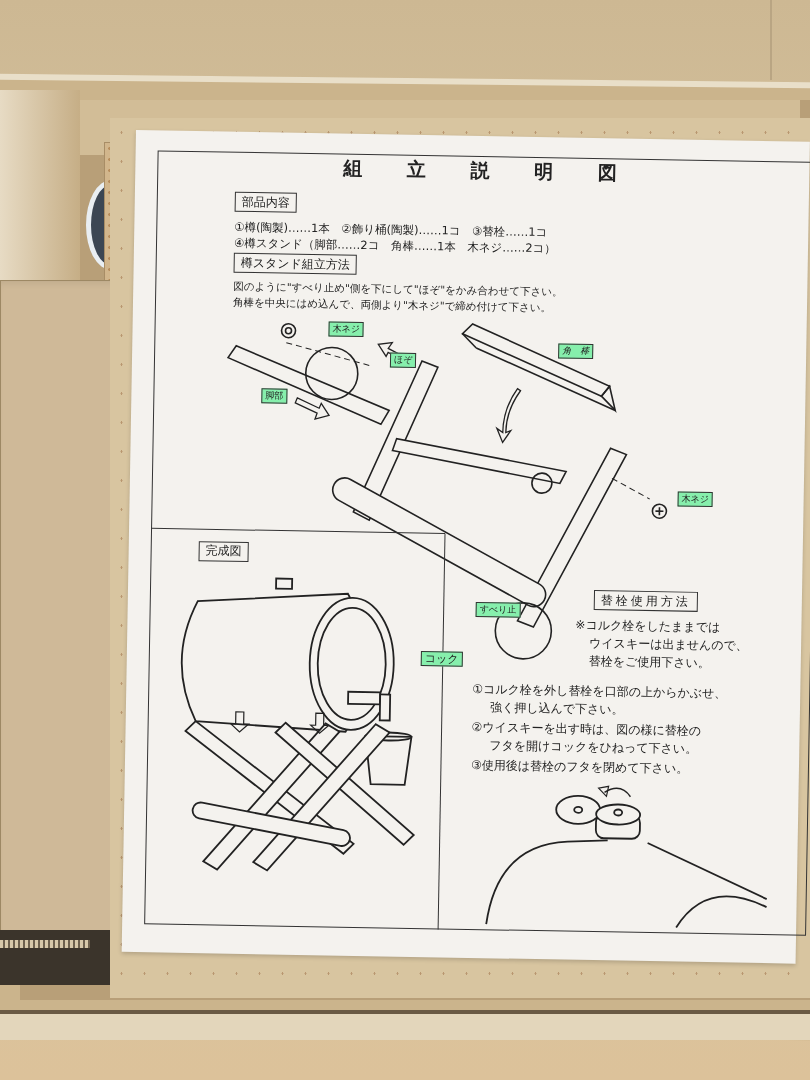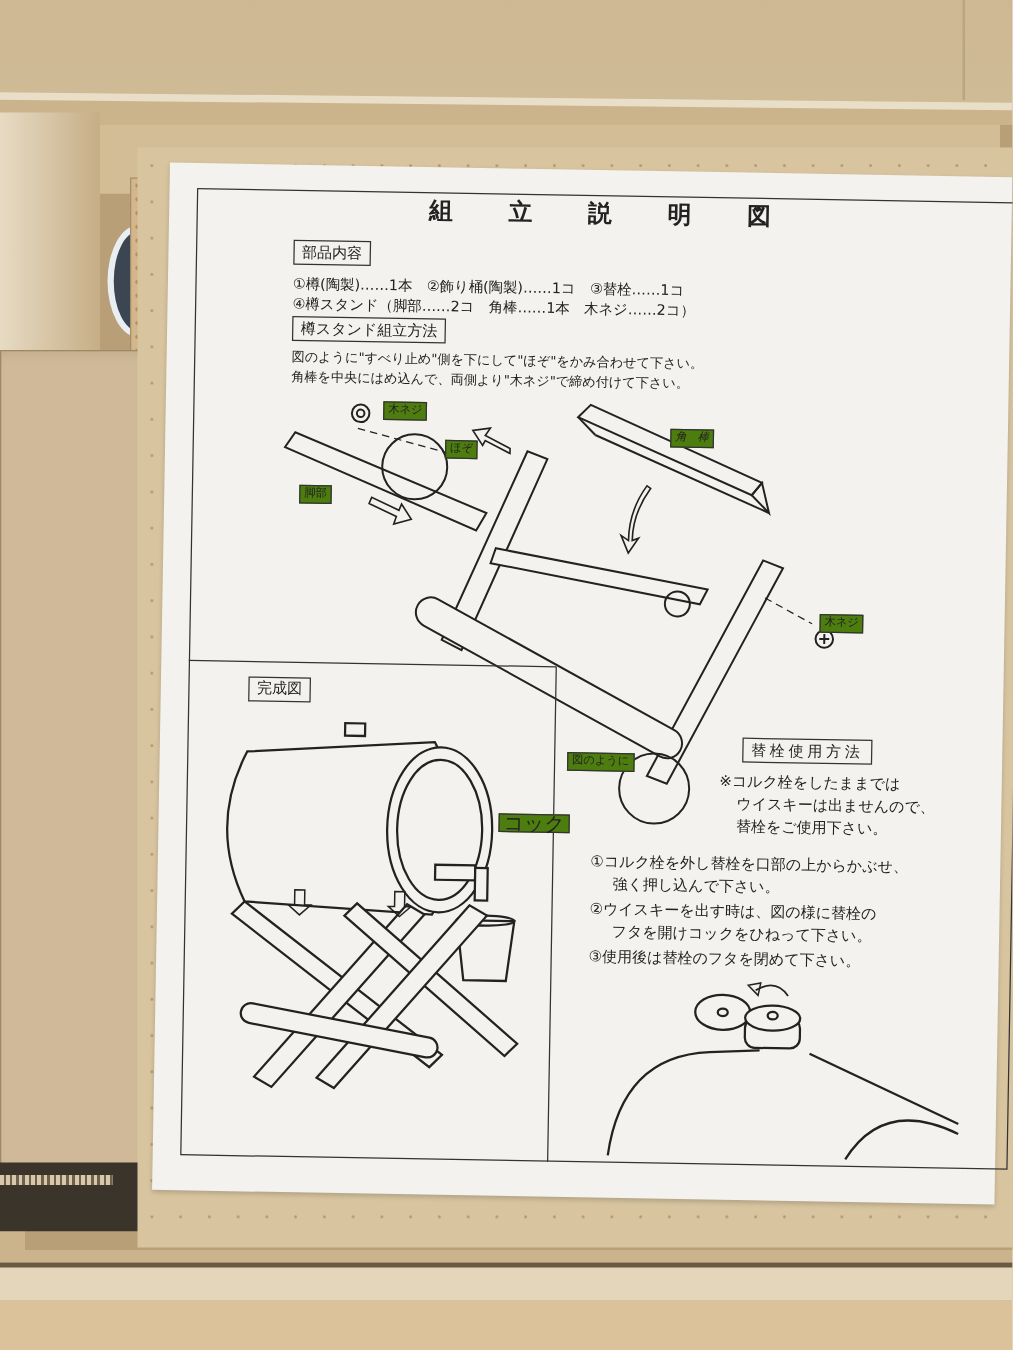--- a/index.html
+++ b/index.html
@@ -24,21 +24,21 @@
      background:repeating-linear-gradient(90deg,#d7c8aa 0 3px,#6d604e 3px 5px);}
   .board{position:absolute;left:110px;top:118px;width:700px;height:880px;background:#d8c5a0;
      background-image:radial-gradient(#b99770 0.8px,transparent 1.2px);background-size:23px 29px;}
   .sheet{position:absolute;left:136px;top:130px;width:674px;height:822px;background:#f4f2ee;
      transform:rotate(1deg);transform-origin:top left;box-shadow:0 2px 4px rgba(0,0,0,.18);}
   .frame{position:absolute;left:22px;top:20px;right:-10px;bottom:28px;border:1px solid #333;}
   .title{position:absolute;left:208px;top:22px;font-size:19px;letter-spacing:19px;color:#222;font-weight:bold;}
   .lbl{position:absolute;border:1.5px solid #333;padding:0 6px;font-size:12px;line-height:18px;color:#222;background:#f4f2ee;}
   .txt{position:absolute;font-size:11.5px;color:#222;white-space:nowrap;line-height:15px;}
   .txt2{position:absolute;font-size:12px;color:#222;white-space:nowrap;line-height:18px;}
-  .tag{position:absolute;border:1px solid #333;padding:0 3px;font-size:9px;line-height:13px;color:#222;background:#4d7c0f;}
+  .tag{position:absolute;border:1px solid #333;padding:0 3px;font-size:9px;line-height:13px;color:#222;background:#86efac;margin-left:22px;}
   svg{position:absolute;overflow:visible;}
 </style>
 </head>
 <body>
 
 <div class="floor"></div>
 <div class="tile-line" style="left:770px;top:0;width:2px;height:80px;"></div>
 
 <div class="box-outer"></div>
 <div class="box-inner"></div>
@@ -94,25 +94,25 @@
     <g>
       <circle cx="156" cy="198" r="7"></circle>
         <circle cx="156" cy="198" r="3"></circle>
       <circle cx="530" cy="372" r="7"></circle>
         <line x1="526" y1="372" x2="534" y2="372"></line>
         <line x1="530" y1="368" x2="530" y2="376"></line>
     </g>
   </svg>
 
   <div class="tag" style="left:174px;top:188px;">木ネジ</div>
-  <div class="tag" style="left:224px;top:218px;">ほぞ</div>
+  <div class="tag" style="left:236px;top:218px;">ほぞ</div>
   <div class="tag" style="left:108px;top:256px;">脚部</div>
   <div class="tag" style="left:404px;top:206px;font-style:italic;">角　棒</div>
   <div class="tag" style="left:526px;top:352px;">木ネジ</div>
-  <div class="tag" style="left:326px;top:466px;">図のように</div>
+  <div class="tag" style="left:326px;top:466px;">すべり止</div>
 
   <svg width="674" height="822" style="left:0;top:0;" stroke="#333" stroke-width="1" fill="none">
     <line x1="22" y1="398" x2="316" y2="398"></line>
     <line x1="316" y1="398" x2="316" y2="794"></line>
   </svg>
 
   <div class="lbl" style="left:70px;top:410px;font-family:Liberation Mono, monospace;">完成図</div>
   <svg width="300" height="380" style="left:40px;top:430px;" fill="none" stroke="#222" stroke-width="1.8">
     <g>
       <path d="M30,40 Q0,100 30,160 L180,168 Q220,100 180,30 Z" fill="#f4f2ee"></path>
@@ -133,21 +133,21 @@
       <polygon points="160,160 40,300 54,308 174,168"></polygon>
       <polygon points="110,170 240,280 250,270 120,160"></polygon>
       <polygon points="210,160 90,300 104,308 224,168"></polygon>
       <rect x="30" y="240" width="160" height="16" rx="8" transform="rotate(10 30 240)"></rect>
     </g>
     <g stroke-width="1.2">
       <path d="M70,150 l0,12 l-5,0 l9,8 l9,-8 l-5,0 l0,-12z"></path>
       <path d="M150,150 l0,12 l-5,0 l9,8 l9,-8 l-5,0 l0,-12z"></path>
     </g>
   </svg>
-  <div class="tag" style="left:272px;top:516px;font-size:16px;">コック</div>
+  <div class="tag" style="left:272px;top:516px;font-size:11px;">コック</div>
 
   <div class="lbl" style="left:466px;top:452px;letter-spacing:3px;">替栓使用方法</div>
   <div class="txt2" style="left:448px;top:478px;">※コルク栓をしたままでは</div>
   <div class="txt2" style="left:462px;top:496px;">ウイスキーは出ませんので、</div>
   <div class="txt2" style="left:462px;top:514px;">替栓をご使用下さい。</div>
 
   <div class="txt2" style="left:346px;top:544px;">①コルク栓を外し替栓を口部の上からかぶせ、</div>
   <div class="txt2" style="left:364px;top:562px;">強く押し込んで下さい。</div>
   <div class="txt2" style="left:346px;top:582px;">②ウイスキーを出す時は、図の様に替栓の</div>
   <div class="txt2" style="left:364px;top:600px;">フタを開けコックをひねって下さい。</div>

